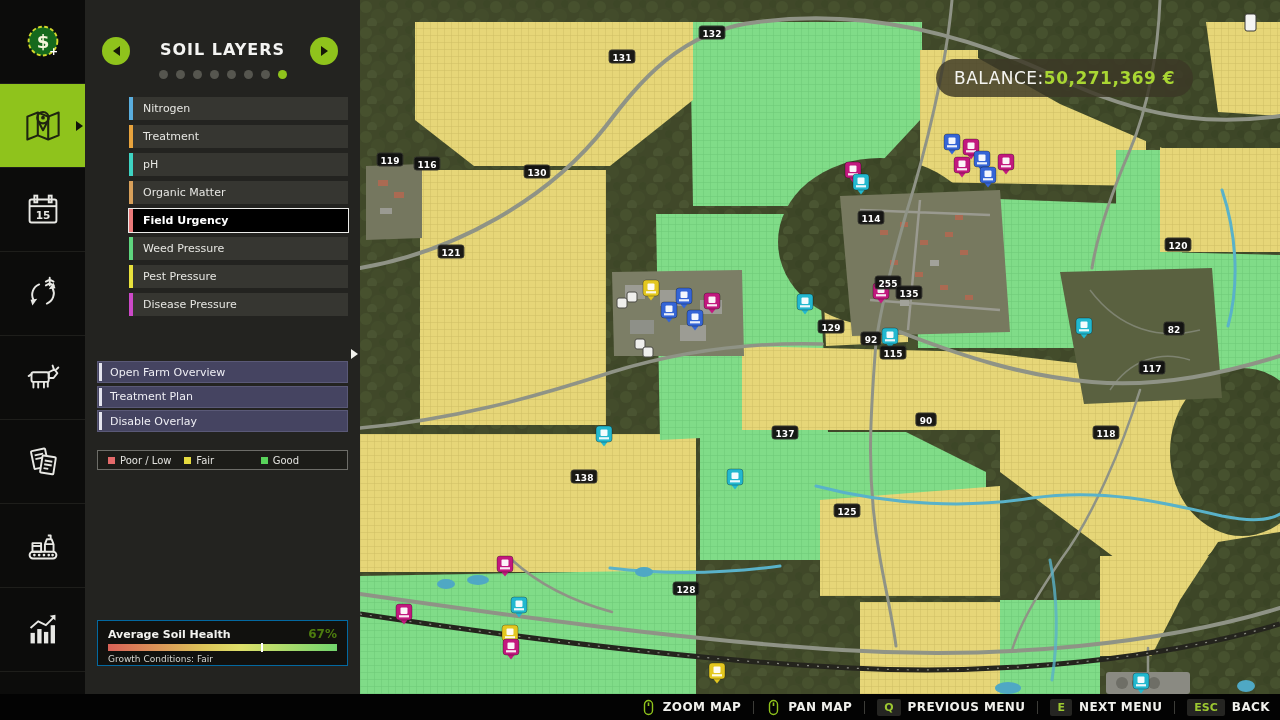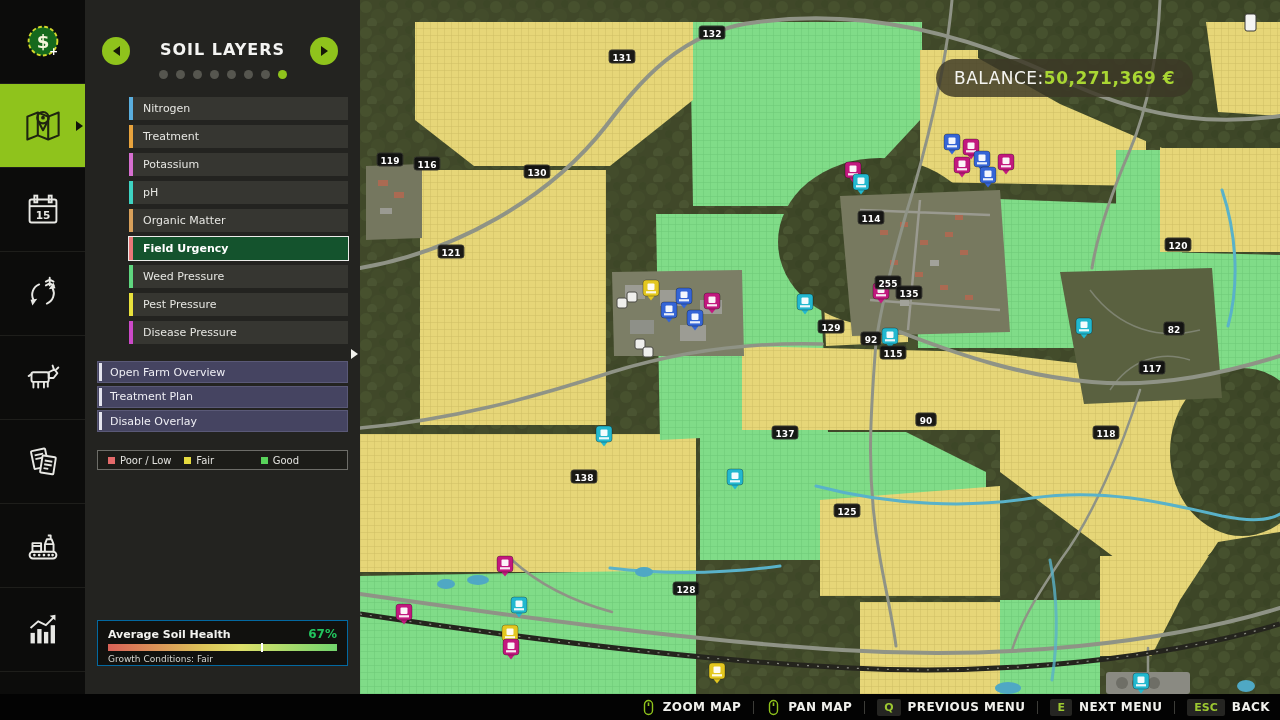--- a/index.html
+++ b/index.html
@@ -24,34 +24,34 @@
   .tri-r{width:0;height:0;border-top:5px solid transparent;border-bottom:5px solid transparent;border-left:7px solid #161808;}
   #panel-title{position:absolute;top:40px;left:0;right:0;text-align:center;font-size:16px;font-weight:bold;
                letter-spacing:1px;color:#f4f4f2;}
   #dots{position:absolute;top:70px;left:0;right:0;display:flex;justify-content:center;gap:8px;}
   .dot{width:9px;height:9px;border-radius:50%;background:#56564f;}
   .dot.active{background:#8fc31c;}
   #layer-list{position:absolute;top:97px;left:12px;right:12px;margin-left:32px;}
   .layer-row{position:relative;height:23px;margin-bottom:5px;background:rgba(78,78,72,.45);
              display:flex;align-items:center;padding-left:14px;font-size:11px;color:#e6e6e2;cursor:pointer;}
   .layer-row .bar{position:absolute;left:0;top:0;bottom:0;width:4px;}
-  .layer-row.selected{background:#14532d;outline:1.5px solid #ececea;font-weight:bold;color:#fff;}
+  .layer-row.selected{background:#000000;outline:1.5px solid #ececea;font-weight:bold;color:#fff;}
   #action-list{position:absolute;top:361px;left:12px;right:12px;}
   .action-row{position:relative;height:20px;margin-bottom:2.5px;background:#454461;border:1px solid #5a5977;
               display:flex;align-items:center;padding-left:12px;font-size:11px;color:#eeeef4;cursor:pointer;}
   .action-row .bar{position:absolute;left:1px;top:1px;bottom:1px;width:3px;background:#e4e4ee;}
   #legend{position:absolute;top:450px;left:12px;right:12px;height:18px;border:1px solid #6d6d68;
           background:#1c1c18;display:flex;align-items:center;padding:0 10px;}
   .legend-item{flex:1;display:flex;align-items:center;gap:5px;font-size:10px;color:#e2e2de;}
   .legend-sq{width:7px;height:7px;}
   #soil-box{position:absolute;top:620px;left:12px;right:12px;height:46px;border:1px solid #0369a1;
             background:rgba(16,16,13,.92);padding:6px 10px 0 10px;box-sizing:border-box;}
   #soil-row1{display:flex;justify-content:space-between;align-items:baseline;}
   #soil-label{font-size:11px;font-weight:bold;color:#f2f2ee;}
-  #soil-pct{font-size:12px;font-weight:bold;color:#22c55e;}
+  #soil-pct{font-size:12px;font-weight:bold;color:#4d7c0f;}
   #soil-bar{position:relative;height:7px;margin-top:3px;
             background:linear-gradient(90deg,#d96257 0%,#ddc558 42%,#dee06a 58%,#72d56d 100%);}
   #soil-marker{position:absolute;top:-1px;bottom:-1px;width:2px;background:#fff;}
   #soil-caption{font-size:9px;color:#d6d6d0;margin-top:3px;}
   #panel-expand{position:absolute;left:351px;top:349px;width:0;height:0;z-index:6;
     border-top:5px solid transparent;border-bottom:5px solid transparent;border-left:7px solid #f0f0ec;}
   
   #map{position:absolute;left:360px;top:0;width:920px;height:694px;background:#49512f;}
   #map svg{display:block;}
   
@@ -580,24 +580,20 @@
     <div id="layer-list">
         <div class="layer-row">
           <span class="bar" style="background:#5aaede"></span>
     <span>Nitrogen</span>
         </div>
         <div class="layer-row">
           <span class="bar" style="background:#e8a33d"></span>
     <span>Treatment</span>
         </div>
         <div class="layer-row">
-          <span class="bar" style="background:#d66fd0"></span>
-    <span>Potassium</span>
-        </div>
-        <div class="layer-row">
           <span class="bar" style="background:#3ed3c2"></span>
     <span>pH</span>
         </div>
         <div class="layer-row">
           <span class="bar" style="background:#d8a05a"></span>
     <span>Organic Matter</span>
         </div>
         <div class="layer-row selected">
           <span class="bar" style="background:#e87878"></span>
     <span>Field Urgency</span>

